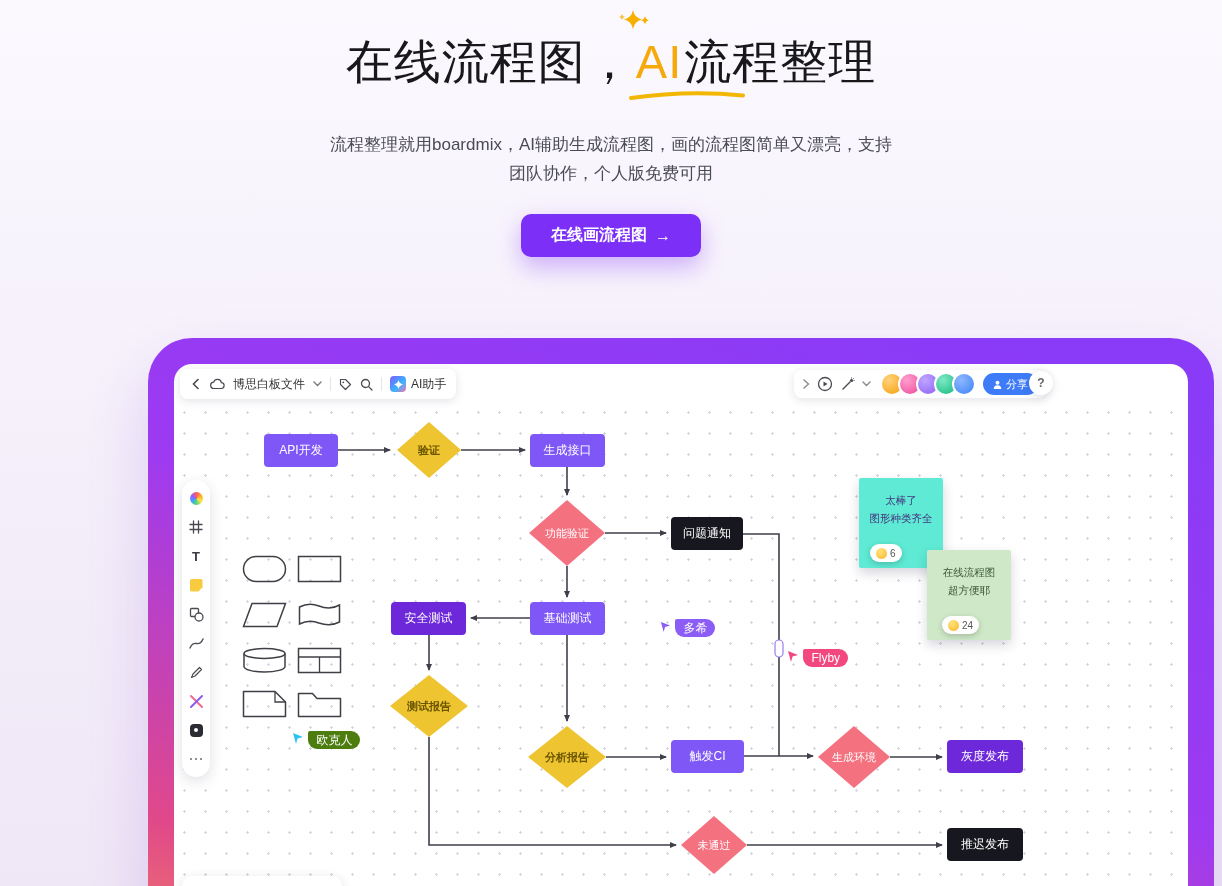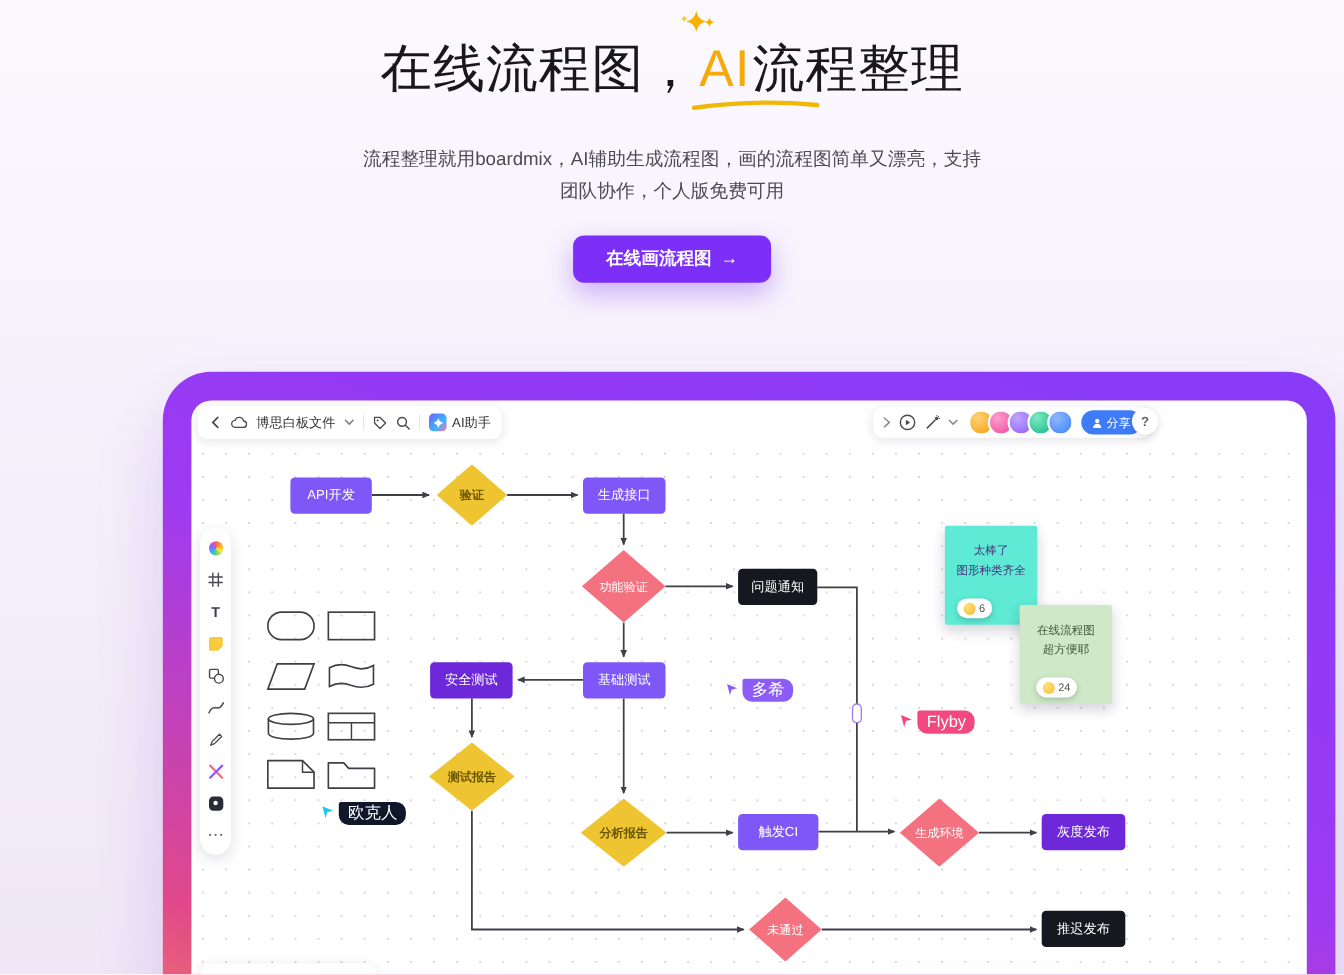--- a/index.html
+++ b/index.html
@@ -88,21 +88,21 @@
   .sticky{position:absolute;box-shadow:0 5px 12px rgba(30,20,60,.18);display:flex;flex-direction:column;
         align-items:center;padding-top:16px;gap:4px;font-size:10.5px;border-radius:2px;z-index:3;cursor:pointer}
   .sticky.purple-note{background:#5eead4;color:#46337c}
   .sticky.green-note{background:#cfe9c8;color:#3c5a38}
   .reaction{position:absolute;height:18px;background:#fff;border-radius:10px;box-shadow:0 2px 6px rgba(0,0,0,.2);
         display:flex;align-items:center;gap:3px;padding:0 6px;font-size:10px;color:#555;z-index:4;cursor:pointer}
   .emoji-dot{width:11px;height:11px;border-radius:50%;background:radial-gradient(circle at 35% 30%,#ffe27a,#f8b830)}
 
   
   .cursor{position:absolute;z-index:6}
-  .cursor-label{color:#fff;font-size:15px;padding:2px 8px;border-radius:9px;border-top-left-radius:2px;white-space:nowrap}
+  .cursor-label{color:#fff;font-size:12px;padding:2px 8px;border-radius:9px;border-top-left-radius:2px;white-space:nowrap}
 
   .zoom-bar{position:absolute;left:8px;top:512px;width:160px;height:36px;background:#fff;border-radius:10px;
         box-shadow:0 3px 12px rgba(40,40,80,.15);z-index:5;cursor:pointer}
 </style>
 </head>
 <body>
 
 <div class="page">
 
   <section class="hero">
@@ -384,29 +384,29 @@
       </div>
       <div class="reaction" style="left:768px;top:252px">
         <span class="emoji-dot"></span>
         <span>24</span>
       </div>
 
       <div class="cursor" style="left:118px;top:366px">
         <svg width="12" height="12" viewBox="0 0 12 12">
             <path d="M1 1 L11 5 L5.5 6.5 L4 12 Z" fill="#29c5f2"></path>
           </svg>
-        <span class="cursor-label" style="background:#0f172a">欧克人</span>
+        <span class="cursor-label" style="background:#4d7c0f">欧克人</span>
       </div>
       <div class="cursor" style="left:486px;top:254px">
         <svg width="11" height="11" viewBox="0 0 12 12">
             <path d="M1 1 L11 5 L5.5 6.5 L4 12 Z" fill="#8b5cf6"></path>
           </svg>
         <span class="cursor-label" style="background:#8b5cf6">多希</span>
       </div>
-      <div class="cursor" style="left:644px;top:284px">
+      <div class="cursor" style="left:613px;top:284px">
         <svg width="12" height="12" viewBox="0 0 12 12">
             <path d="M1 1 L11 5 L5.5 6.5 L4 12 Z" fill="#f2487f"></path>
           </svg>
         <span class="cursor-label" style="background:#f2487f">Flyby</span>
       </div>
 
       <div class="zoom-bar"></div>
 
     </div>
   </div>

